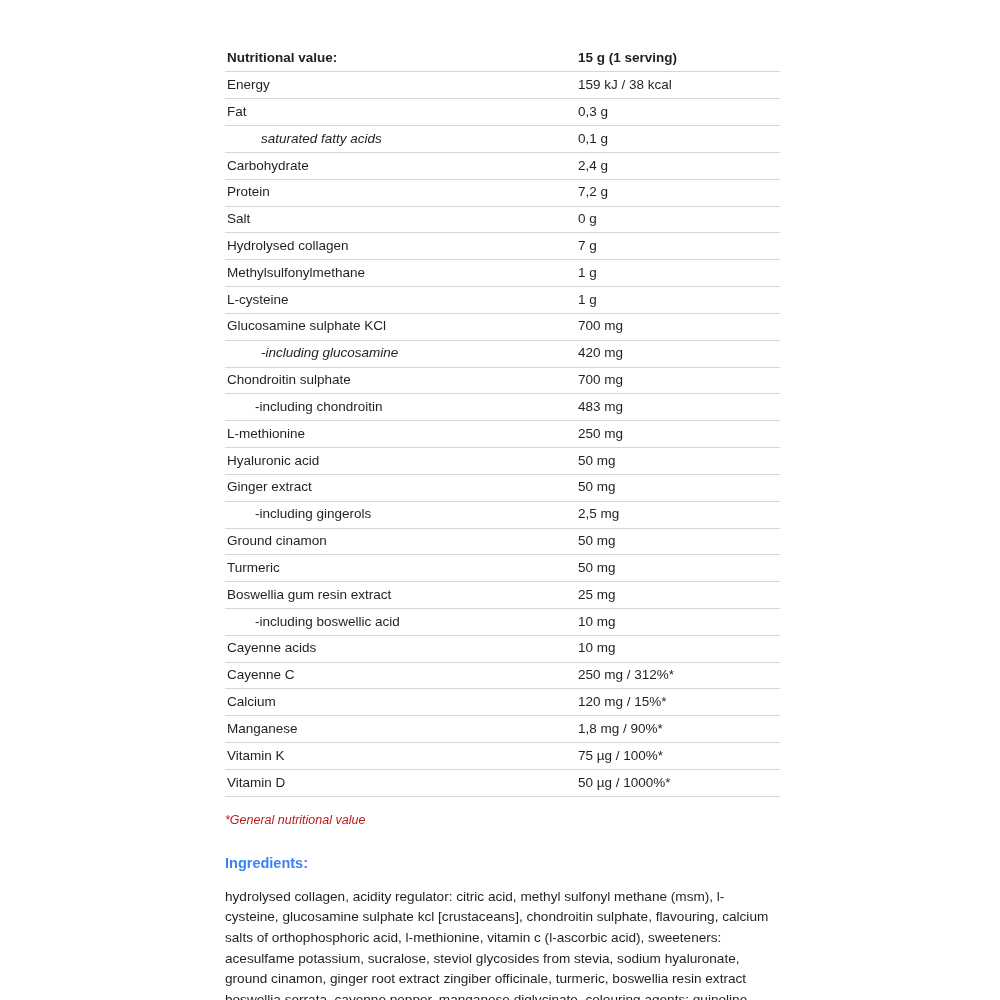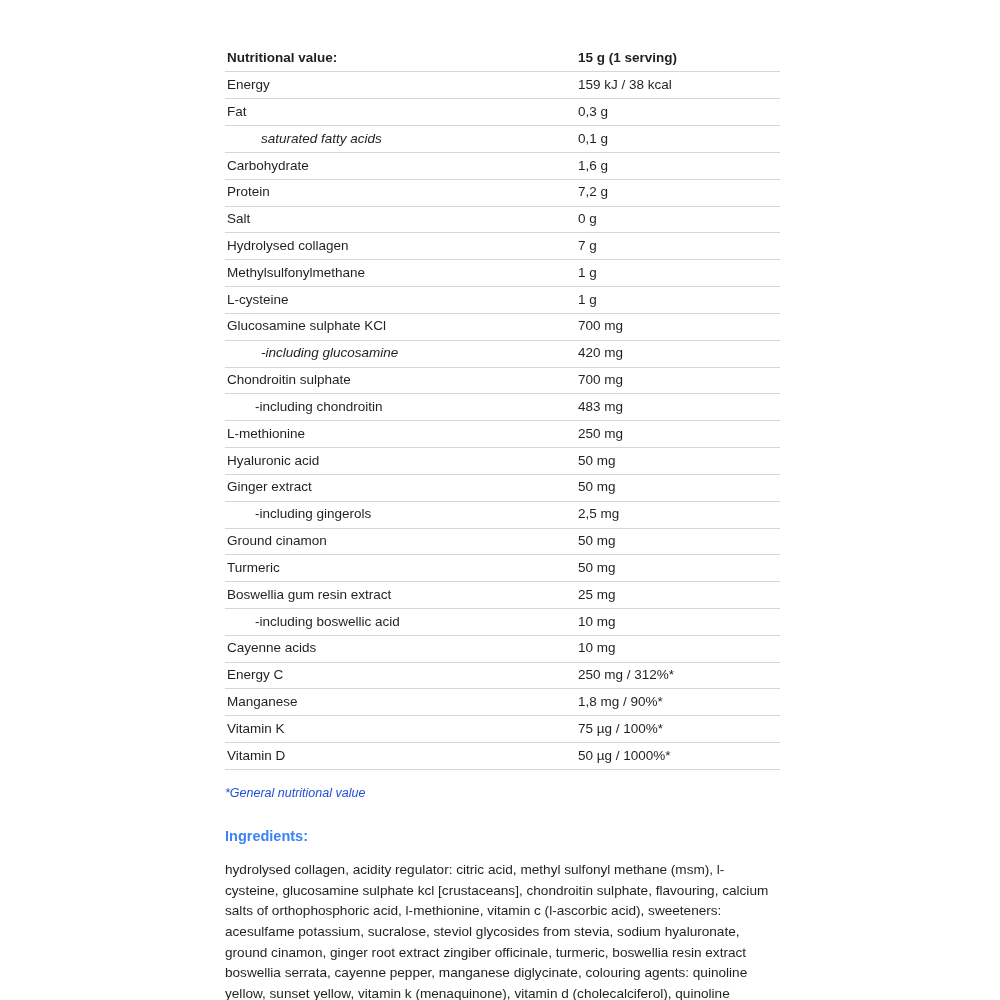--- a/index.html
+++ b/index.html
@@ -39,21 +39,21 @@
     padding-bottom: 6px;
   }
   td.col-name { width: 347px; }
   td.col-val  { width: 200px; }
   .ind1 { padding-left: 36px !important; font-style: italic; }
   .ind2 { padding-left: 30px !important; }
   .footnote {
     margin-top: 16px;
     font-size: 12.5px;
     font-style: italic;
-    color: #1d4ed8;
+    color: #b91c1c;
   }
   .ing-title {
     margin-top: 28px;
     font-size: 14.5px;
     font-weight: bold;
     color: #3b82f6;
   }
   .ing-body {
     margin-top: 16px;
     width: 545px;
@@ -81,21 +81,21 @@
         <tr>
           <td class="col-name">Fat</td>
           <td class="col-val">0,3 g</td>
         </tr>
         <tr>
           <td class="col-name ind1">saturated fatty acids</td>
           <td class="col-val">0,1 g</td>
         </tr>
         <tr>
           <td class="col-name">Carbohydrate</td>
-          <td class="col-val">1,6 g</td>
+          <td class="col-val">2,4 g</td>
         </tr>
         <tr>
           <td class="col-name">Protein</td>
           <td class="col-val">7,2 g</td>
         </tr>
         <tr>
           <td class="col-name">Salt</td>
           <td class="col-val">0 g</td>
         </tr>
         <tr>
@@ -156,22 +156,26 @@
         </tr>
         <tr>
           <td class="col-name ind2">-including boswellic acid</td>
           <td class="col-val">10 mg</td>
         </tr>
         <tr>
           <td class="col-name">Cayenne acids</td>
           <td class="col-val">10 mg</td>
         </tr>
         <tr>
-          <td class="col-name">Energy C</td>
+          <td class="col-name">Cayenne C</td>
           <td class="col-val">250 mg / 312%*</td>
+        </tr>
+        <tr>
+          <td class="col-name">Calcium</td>
+          <td class="col-val">120 mg / 15%*</td>
         </tr>
         <tr>
           <td class="col-name">Manganese</td>
           <td class="col-val">1,8 mg / 90%*</td>
         </tr>
         <tr>
           <td class="col-name">Vitamin K</td>
           <td class="col-val">75 µg / 100%*</td>
         </tr>
         <tr>

